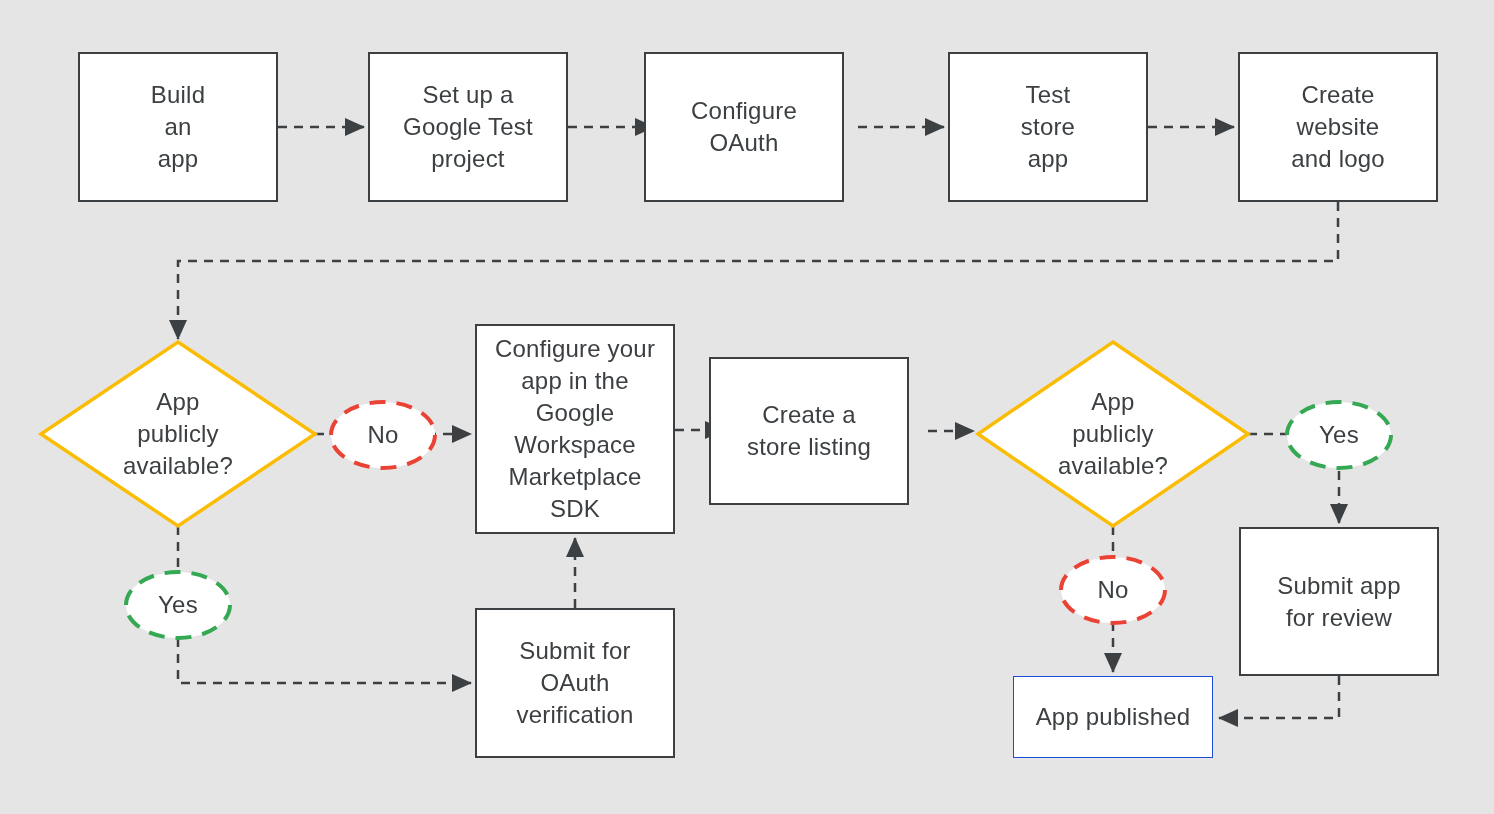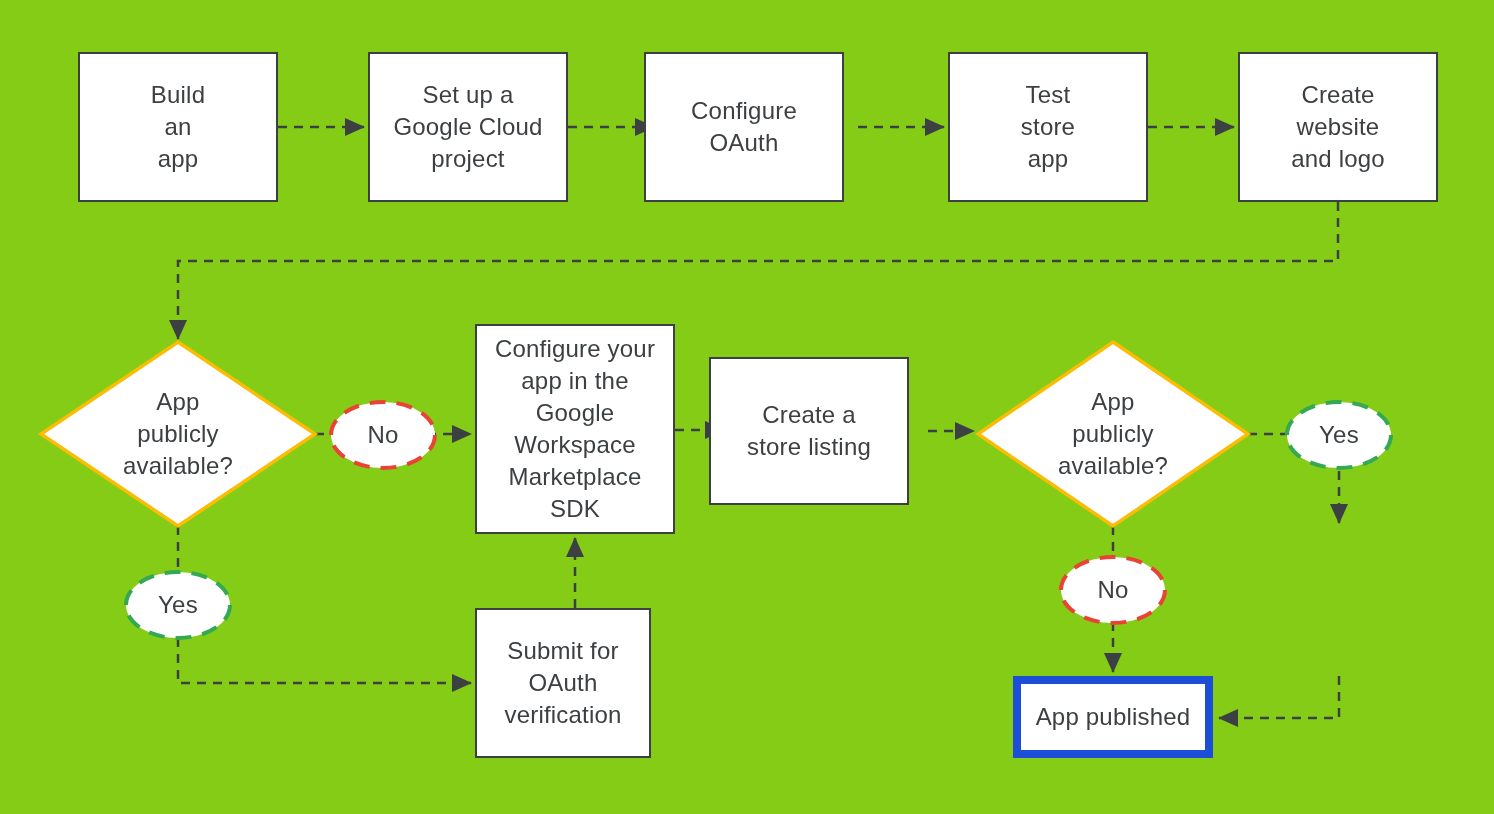--- a/index.html
+++ b/index.html
@@ -1,32 +1,32 @@
 <!DOCTYPE html>
 <html><head>
 <meta charset="utf-8">
 <style>
   html,body{margin:0;padding:0;background:#ffffff;}
   .canvas{
     position:relative;
     width:1494px;height:814px;
-    background:#84cc16;
+    background:#e5e5e5;
     font-family:"Liberation Sans", sans-serif;
     overflow:hidden;
   }
   .canvas svg{position:absolute;left:0;top:0;}
   .node{
     position:absolute;
     background:#ffffff;
     border:2.5px solid #3c4043;
     display:flex;align-items:center;justify-content:center;
     box-sizing:border-box;
     text-align:center;
   }
-  .node.published{border:8px solid #1d4ed8;}
+  .node.published{border:1px solid #1d4ed8;}
   .label{
     white-space:pre-line;
     font-size:24px;
     line-height:32px;
     color:#3c4043;
     letter-spacing:0.2px;
   }
   .float-label{
     position:absolute;
     display:flex;align-items:center;justify-content:center;
@@ -71,21 +71,21 @@
     <ellipse cx="1113" cy="590" rx="52" ry="33" fill="#ffffff" stroke="#ea4335" stroke-width="4" stroke-dasharray="16 11"></ellipse>
   </svg>
 
   <div class="node" style="left:78px;top:52px;width:200px;height:150px">
     <div class="label">Build
 an
 app</div>
   </div>
   <div class="node" style="left:368px;top:52px;width:200px;height:150px">
     <div class="label">Set up a
-Google Cloud
+Google Test
 project</div>
   </div>
   <div class="node" style="left:644px;top:52px;width:200px;height:150px">
     <div class="label">Configure
 OAuth</div>
   </div>
   <div class="node" style="left:948px;top:52px;width:200px;height:150px">
     <div class="label">Test
 store
 app</div>
@@ -102,24 +102,28 @@
   <div class="node" style="left:1238px;top:52px;width:200px;height:150px">
     <div class="label">Create
 website
 and logo</div>
   </div>
   <div class="node" style="left:709px;top:357px;width:200px;height:148px">
     <div class="label">Create a
 store listing</div>
   </div>
 
-  <div class="node" style="left:475px;top:608px;width:176px;height:150px">
+  <div class="node" style="left:475px;top:608px;width:200px;height:150px">
     <div class="label">Submit for
 OAuth
 verification</div>
+  </div>
+  <div class="node" style="left:1239px;top:527px;width:200px;height:149px">
+    <div class="label">Submit app
+for review</div>
   </div>
   <div class="node published" style="left:1013px;top:676px;width:200px;height:82px">
     <div class="label">App published</div>
   </div>
 
   <div class="float-label" style="left:63px;top:386px;width:230px;height:96px">
     <div class="label">App
 publicly
 available?</div>
   </div>

